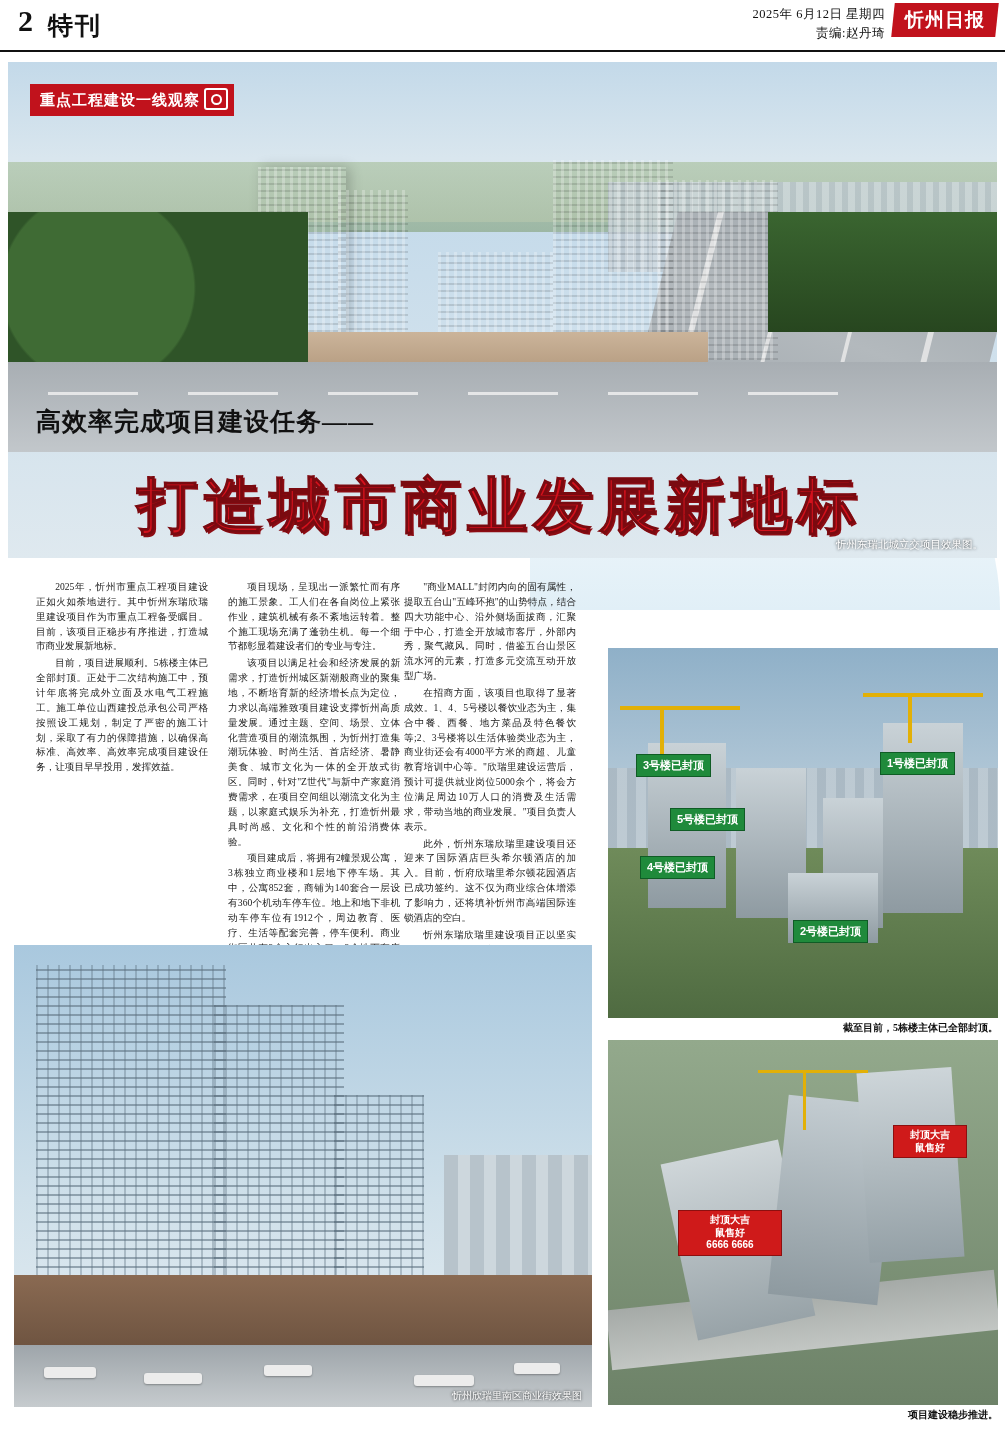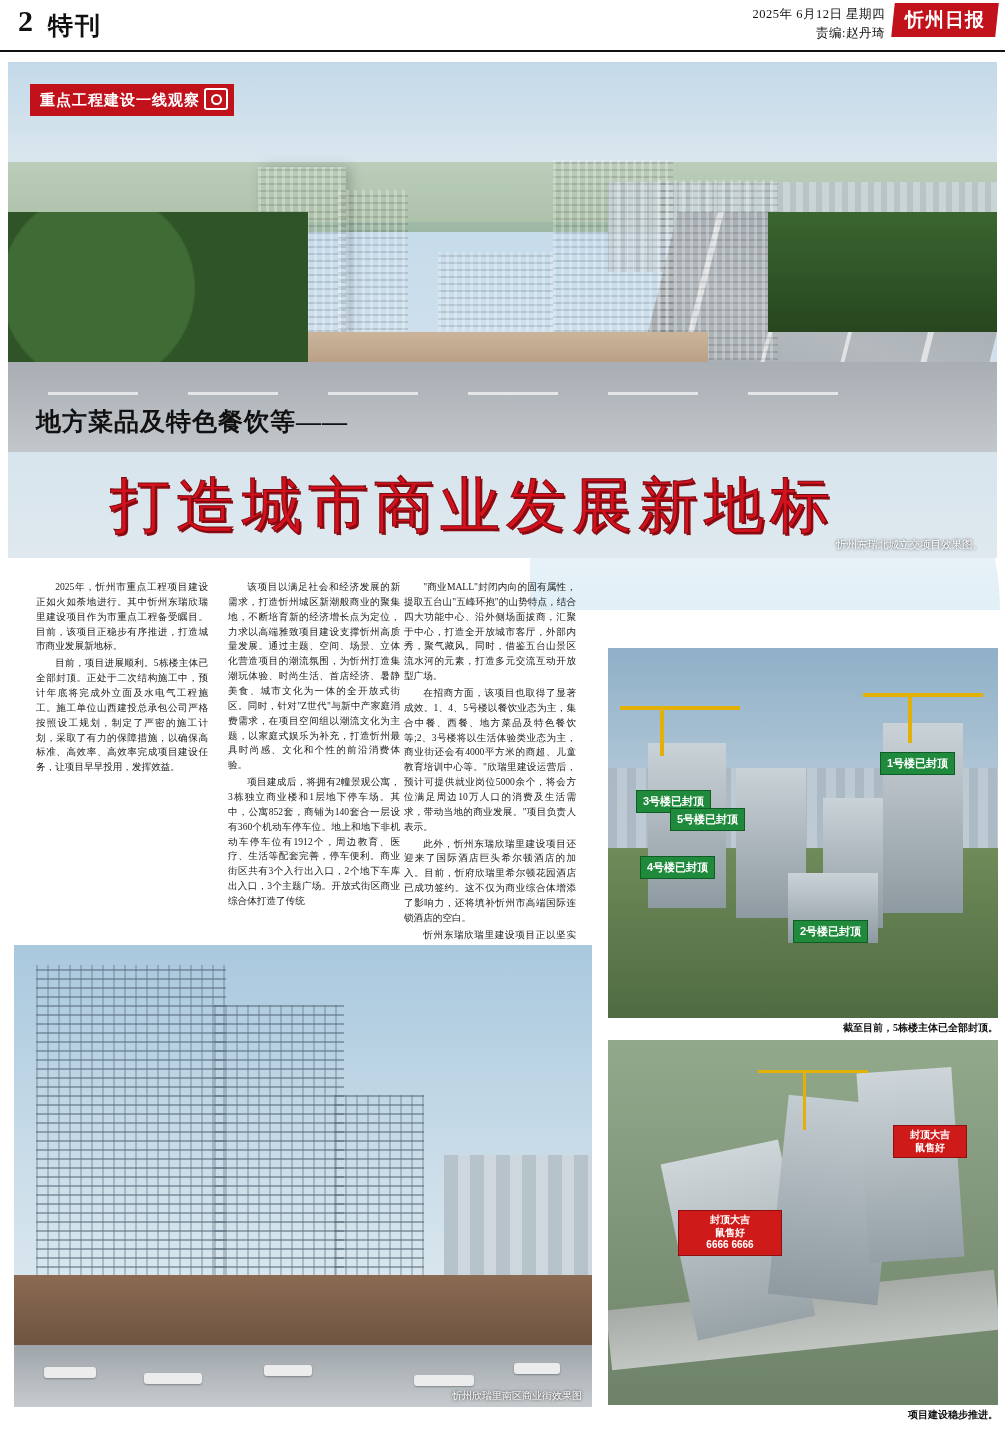--- a/index.html
+++ b/index.html
@@ -142,25 +142,26 @@
   .badge-cam i{display:block;width:7px;height:7px;border:2px solid #fff;border-radius:50%;}
 
   
   .kicker{
     position:absolute;left:36px;top:405px;
     font-size:25px;font-weight:bold;letter-spacing:1px;
     font-family:"Liberation Serif",serif;
   }
   .headline{
     position:absolute;left:110px;top:466px;width:780px;
-    font-size:60px;font-weight:normal;letter-spacing:6px;
+    font-size:60px;font-weight:bold;letter-spacing:6px;
     color:#d4111c;
     font-family:"Liberation Serif",serif;
     -webkit-text-stroke:1px #7a0a10;
     text-shadow:2px 2px 0 #8d0c13;
+    text-align:center;
   }
 
   .swoosh{
     position:absolute;left:530px;top:350px;width:470px;height:260px;
     border-top-right-radius:260px;
     background:linear-gradient(180deg,rgba(200,226,240,.0),rgba(200,226,240,.55));
     z-index:-1;
   }
 
   
@@ -309,28 +310,29 @@
 
     <div class="badge-ribbon">
       <span>重点工程建设一线观察</span>
       <span class="badge-cam">
           <i></i>
         </span>
     </div>
     <div class="hero-caption">忻州东瑞北城立交项目效果图。</div>
   </div>
 
-  <div class="kicker">地方菜品及特色餐饮等——</div>
+  <div class="kicker">高效率完成项目建设任务——</div>
   <div class="headline">打造城市商业发展新地标</div>
 
   <div class="col" id="col1">
     <p>2025年，忻州市重点工程项目建设正如火如荼地进行。其中忻州东瑞欣瑞里建设项目作为市重点工程备受瞩目。目前，该项目正稳步有序推进，打造城市商业发展新地标。</p>
     <p>目前，项目进展顺利。5栋楼主体已全部封顶。正处于二次结构施工中，预计年底将完成外立面及水电气工程施工。施工单位山西建投总承包公司严格按照设工规划，制定了严密的施工计划，采取了有力的保障措施，以确保高标准、高效率、高效率完成项目建设任务，让项目早早投用，发挥效益。</p>
   </div>
   <div class="col" id="col2">
+    <p>项目现场，呈现出一派繁忙而有序的施工景象。工人们在各自岗位上紧张作业，建筑机械有条不紊地运转着。整个施工现场充满了蓬勃生机。每一个细节都彰显着建设者们的专业与专注。</p>
     <p>该项目以满足社会和经济发展的新需求，打造忻州城区新潮般商业的聚集地，不断培育新的经济增长点为定位，力求以高端雅致项目建设支撑忻州高质量发展。通过主题、空间、场景、立体化营造项目的潮流氛围，为忻州打造集潮玩体验、时尚生活、首店经济、暑静美食、城市文化为一体的全开放式街区。同时，针对"Z世代"与新中产家庭消费需求，在项目空间组以潮流文化为主题，以家庭式娱乐为补充，打造忻州最具时尚感、文化和个性的前沿消费体验。</p>
     <p>项目建成后，将拥有2幢景观公寓，3栋独立商业楼和1层地下停车场。其中，公寓852套，商铺为140套合一层设有360个机动车停车位。地上和地下非机动车停车位有1912个，周边教育、医疗、生活等配套完善，停车便利。商业街区共有3个入行出入口，2个地下车库出入口，3个主题广场。开放式街区商业综合体打造了传统</p>
   </div>
   <div class="col" id="col3">
     <p>"商业MALL"封闭内向的固有属性，提取五台山"五峰环抱"的山势特点，结合四大功能中心、沿外侧场面拔商，汇聚于中心，打造全开放城市客厅，外部内秀，聚气藏风。同时，借鉴五台山景区流水河的元素，打造多元交流互动开放型广场。</p>
     <p>在招商方面，该项目也取得了显著成效。1、4、5号楼以餐饮业态为主，集合中餐、西餐、地方菜品及特色餐饮等;2、3号楼将以生活体验类业态为主，商业街还会有4000平方米的商超、儿童教育培训中心等。"欣瑞里建设运营后，预计可提供就业岗位5000余个，将会方位满足周边10万人口的消费及生活需求，带动当地的商业发展。"项目负责人表示。</p>
     <p>此外，忻州东瑞欣瑞里建设项目还迎来了国际酒店巨头希尔顿酒店的加入。目前，忻府欣瑞里希尔顿花园酒店已成功签约。这不仅为商业综合体增添了影响力，还将填补忻州市高端国际连锁酒店的空白。</p>
     <p>忻州东瑞欣瑞里建设项目正以坚实的步伐迈向成功，它的建成，必将成为忻州市商业发展的新地标，为城市的繁荣发展贡献更多力量。</p>
   </div>
 
@@ -364,21 +366,21 @@
     <div class="tw" style="left:40px;top:95px;width:78px;height:165px;"></div>
     <div class="tw" style="left:128px;top:120px;width:70px;height:150px;"></div>
     <div class="tw" style="left:215px;top:150px;width:60px;height:130px;"></div>
     <div class="tw" style="left:275px;top:75px;width:80px;height:190px;"></div>
     <div class="tw" style="left:180px;top:225px;width:90px;height:70px;"></div>
     <div class="crane" style="left:52px;top:58px;width:4px;height:50px;"></div>
     <div class="crane" style="left:12px;top:58px;width:120px;height:4px;"></div>
     <div class="crane" style="left:300px;top:45px;width:4px;height:50px;"></div>
     <div class="crane" style="left:255px;top:45px;width:120px;height:4px;"></div>
 
-    <div class="sign" style="left:28px;top:106px;margin-top:36px;">3号楼已封顶</div>
+    <div class="sign" style="left:28px;top:106px;">3号楼已封顶</div>
     <div class="sign" style="left:272px;top:104px;">1号楼已封顶</div>
     <div class="sign" style="left:62px;top:160px;">5号楼已封顶</div>
     <div class="sign" style="left:32px;top:208px;">4号楼已封顶</div>
     <div class="sign" style="left:185px;top:272px;">2号楼已封顶</div>
   </div>
   <div class="cap-under" style="left:608px;top:1021px;width:390px;">截至目前，5栋楼主体已全部封顶。</div>
 
   <div class="photo-rb">
     <div class="base"></div>
     <div class="road2"></div>

